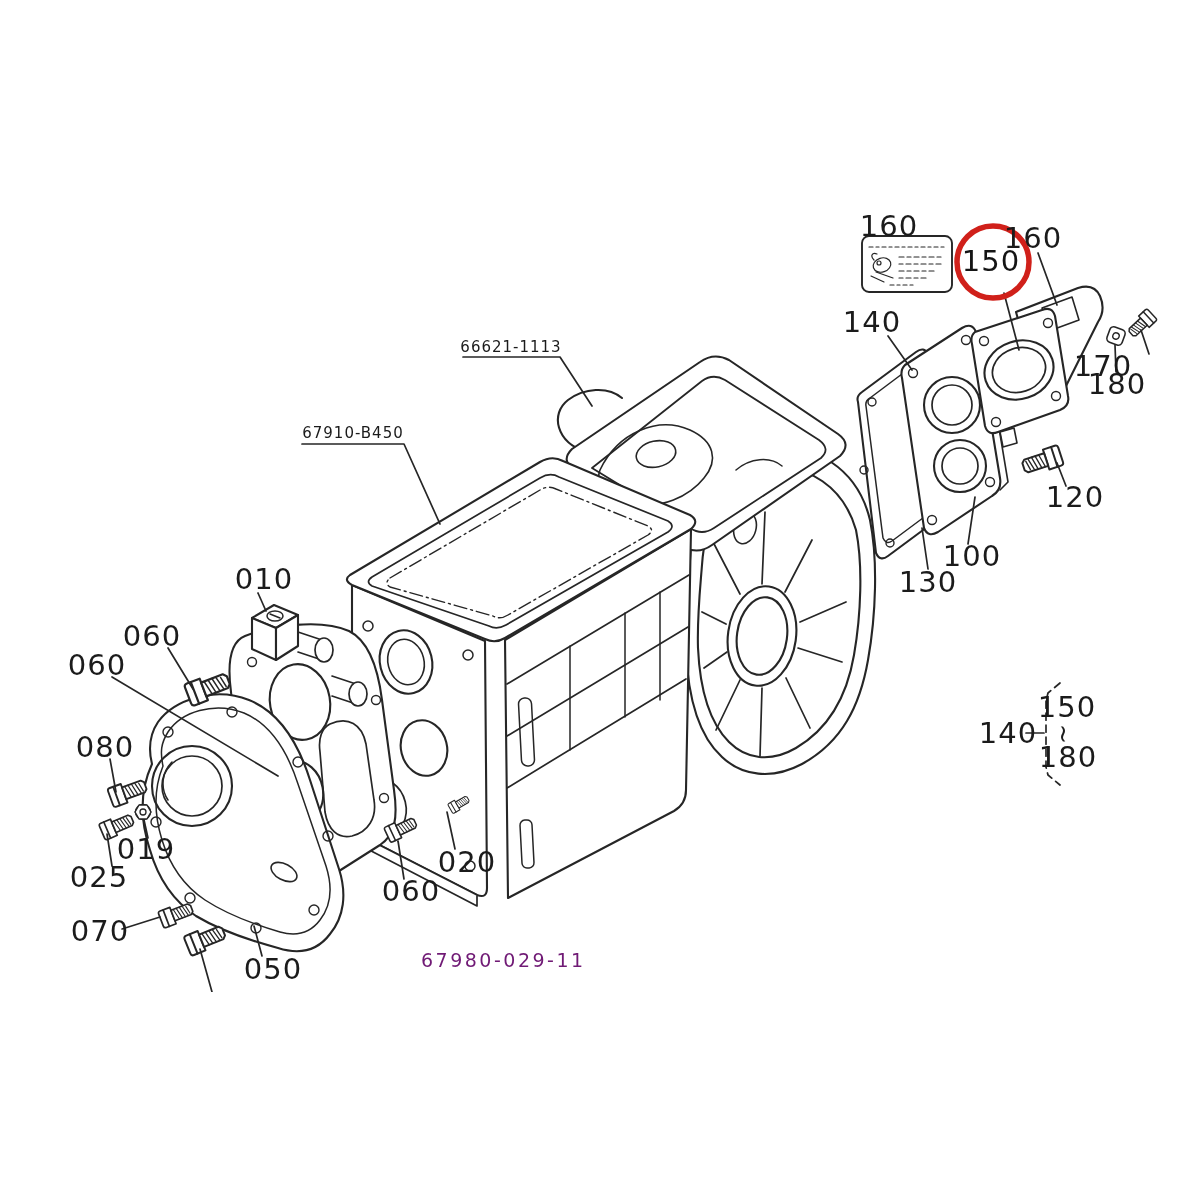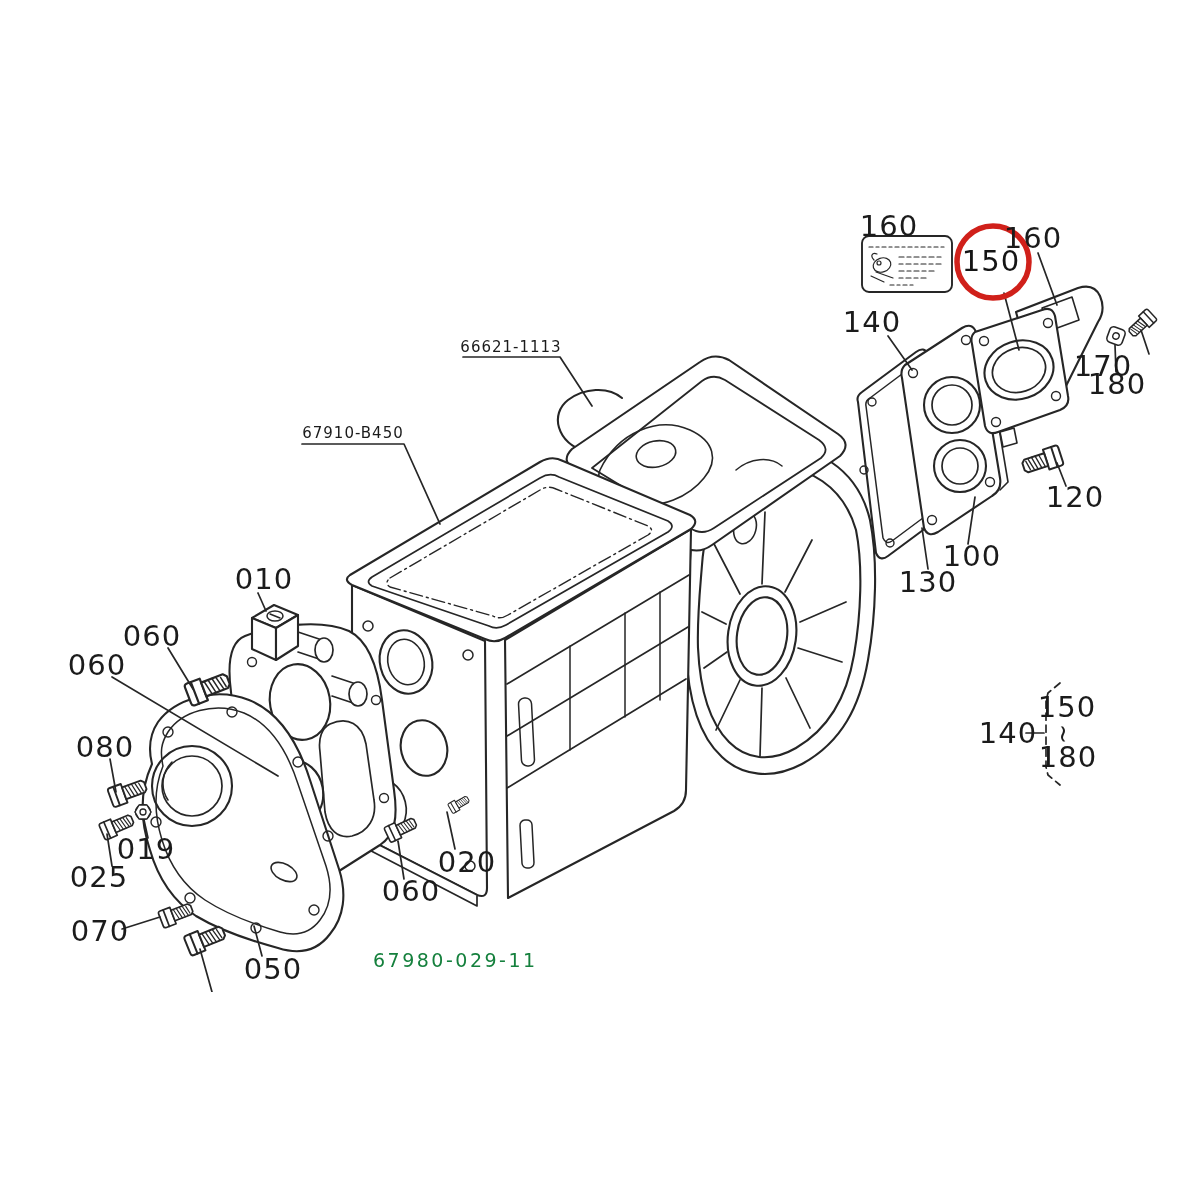--- a/index.html
+++ b/index.html
@@ -3,22 +3,22 @@
 <meta charset="utf-8">
 <style>
   html,body{margin:0;padding:0;background:#ffffff;}
   #stage{position:relative;width:1200px;height:992px;background:#ffffff;overflow:hidden;
          font-family:"DejaVu Sans","Liberation Sans",sans-serif;}
   #art{position:absolute;left:0;top:0;}
   .lbl{position:absolute;transform:translate(-50%,-50%);font-size:29px;color:#1b1b1b;
        white-space:nowrap;letter-spacing:1px;line-height:1;}
   .pn{position:absolute;transform:translate(-50%,-50%);font-size:15px;color:#1b1b1b;
       white-space:nowrap;letter-spacing:1px;line-height:1;}
-  .dwg{position:absolute;transform:translate(0,-50%);font-size:19px;color:#15803d;
-       letter-spacing:2.5px;line-height:1;}
+  .dwg{position:absolute;transform:translate(0,-50%);font-size:19px;color:#701a75;
+       letter-spacing:2.5px;line-height:1;margin-left:48px;}
   .rot90{display:inline-block;transform:rotate(90deg);font-size:24px;}
   .hl{color:#141414;}
 </style>
 </head>
 <body>
 
 <div id="stage">
 
 <svg id="art" width="1200" height="1200" viewBox="0 0 1200 1200" fill="none" stroke="#262626" stroke-width="2.1" stroke-linecap="round" stroke-linejoin="round">
 

